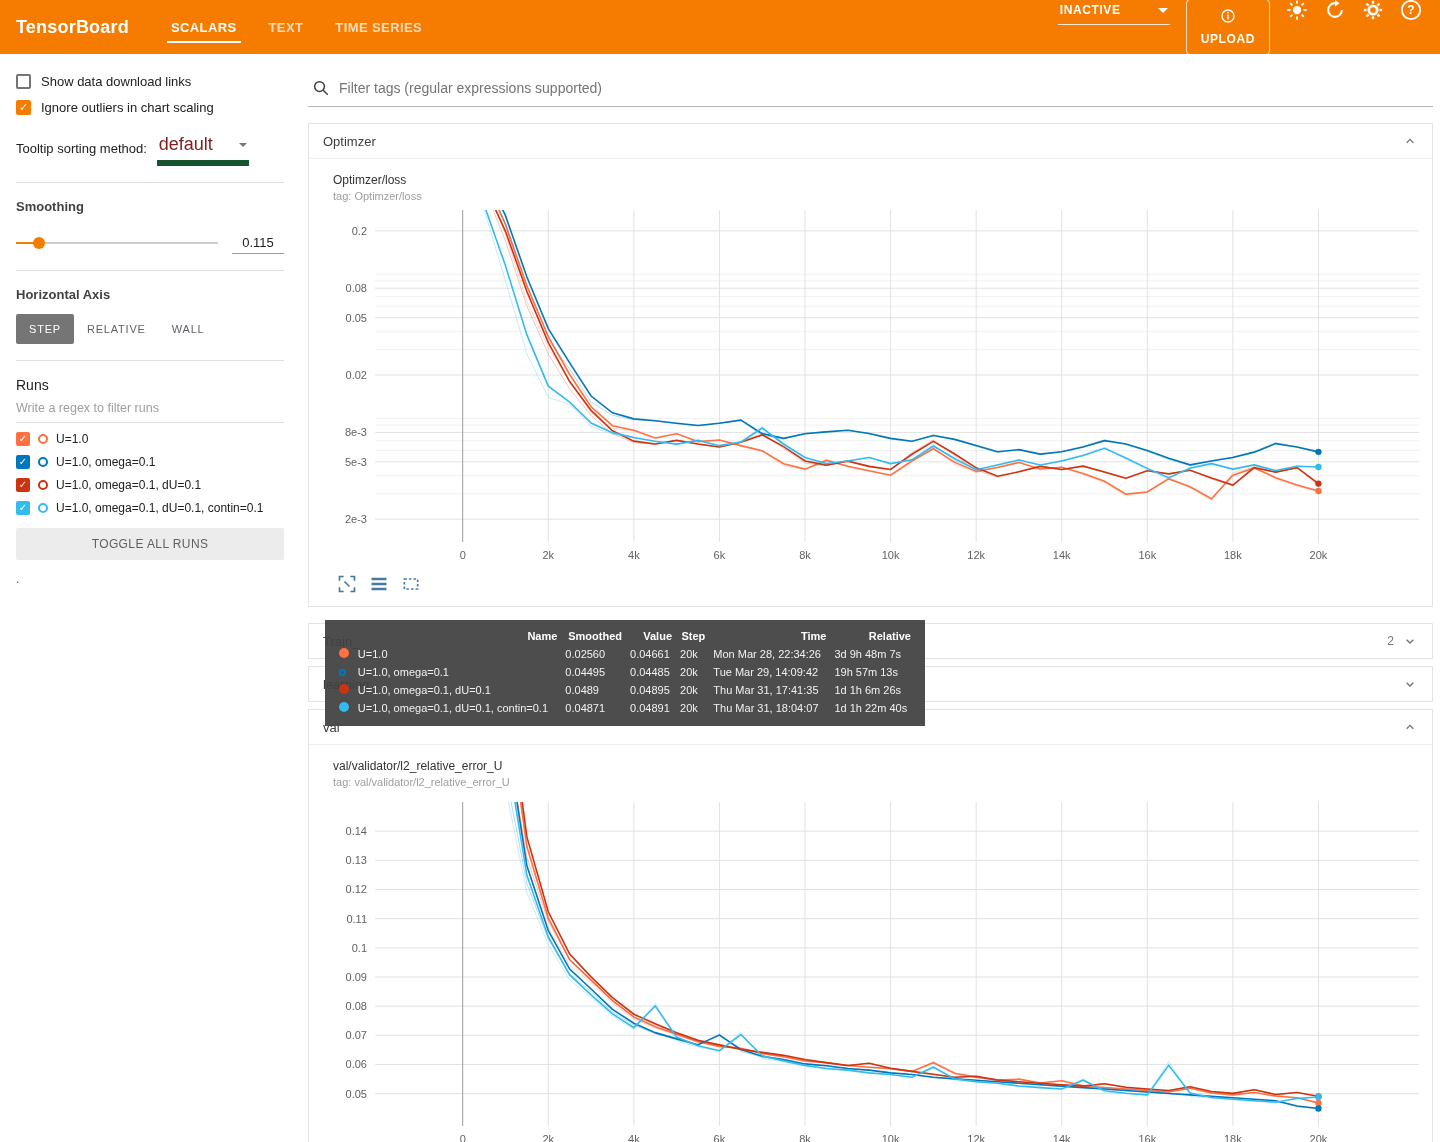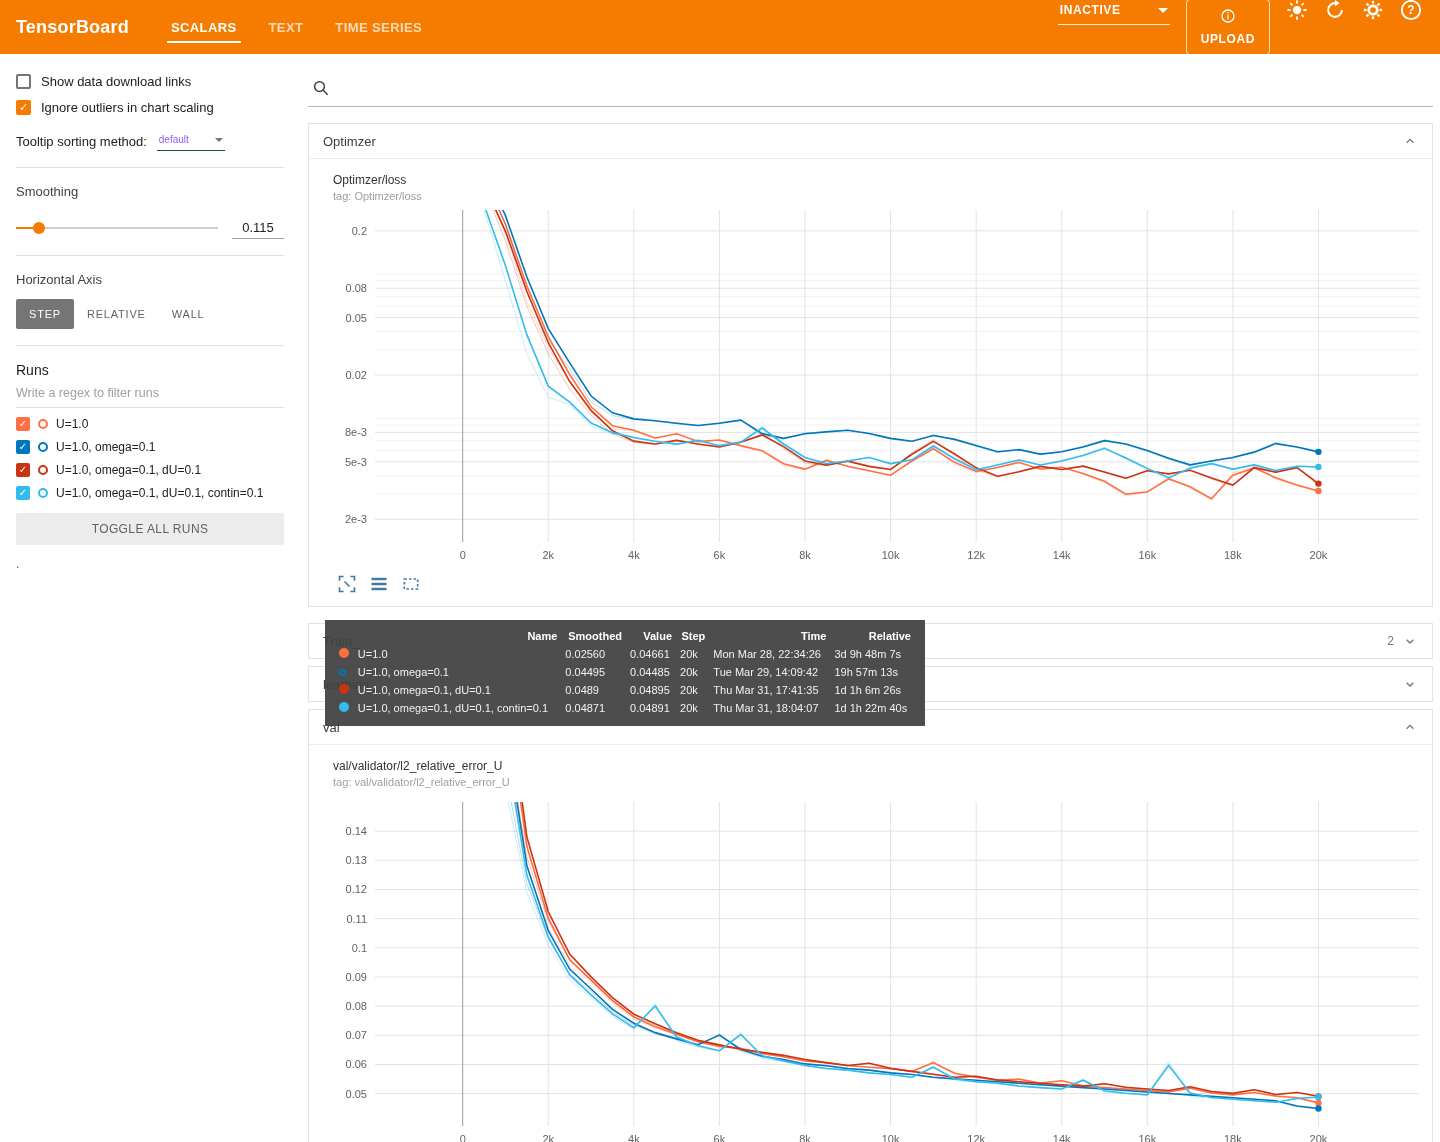--- a/index.html
+++ b/index.html
@@ -29,25 +29,25 @@
 
   
   .sidebar { position:absolute; top:54px; left:0; width:300px; bottom:0; padding:20px 16px 0 16px; font-size:13px; }
   .cb-row { display:flex; align-items:center; gap:10px; margin-bottom:11px; cursor:pointer; }
   .cb { width:15px; height:15px; border:2px solid #757575; border-radius:2px; flex:0 0 auto;
         display:flex; align-items:center; justify-content:center; color:#fff; font-size:11px; line-height:1; }
   .cb .mark { display:none; }
   .cb.checked { border-color:#f57c00; background:#f57c00; }
   .cb.checked .mark { display:block; }
   .sorting-row { display:flex; align-items:center; gap:10px; margin-top:16px; }
-  .select-box { display:flex; align-items:center; gap:26px; border-bottom:1px solid #14532d;
-     padding:3px 2px 5px 2px; font-size:10px; color:#8b5cf6; cursor:pointer; }
+  .select-box { display:flex; align-items:center; gap:26px; border-bottom:6px solid #14532d;
+     padding:3px 2px 5px 2px; font-size:18px; color:#7f1d1d; cursor:pointer; }
   .select-box .caret { width:0; height:0; border-left:4px solid transparent; border-right:4px solid transparent; border-top:4px solid #757575; }
   .divider { border-bottom:1px solid #e0e0e0; margin:16px 0 16px 0; }
-  .section-label { font-size:13px; color:#424242; }
+  .section-label { font-size:13px; color:#424242;font-weight:bold; }
   .slider-row { display:flex; align-items:center; gap:14px; margin-top:18px; }
   .slider { position:relative; flex:1; height:2px; background:#cfcfcf; }
   .slider-fill { position:absolute; left:0; top:0; height:2px; background:#f57c00; }
   .slider-thumb { position:absolute; top:-5px; width:12px; height:12px; border-radius:50%; background:#f57c00; cursor:pointer; }
   .smooth-value { width:52px; border:none; border-bottom:1px solid #9e9e9e; font-size:13px;
      font-family:"Liberation Sans",sans-serif; text-align:center; padding:3px 0; color:#202124; background:transparent; }
   .axis-btns { display:flex; margin-top:12px; }
   .axis-btn { padding:9px 13px; font-size:11px; letter-spacing:.8px; color:#5f6368; background:transparent;
      border:none; font-family:"Liberation Sans",sans-serif; cursor:pointer; border-radius:2px; }
   .axis-btn.active { background:#757575; color:#fff; }
@@ -226,20 +226,21 @@
   <button class="toggle-all">TOGGLE ALL RUNS</button>
   <div class="sidebar-dot">.</div>
 </div>
 
 <div class="main">
   <div class="search-row">
     <svg width="18" height="18" viewBox="0 0 24 24">
       <circle cx="10" cy="10" r="6.5" fill="none" stroke="#424242" stroke-width="2"></circle>
       <line x1="15" y1="15" x2="21" y2="21" stroke="#424242" stroke-width="2"></line>
     </svg>
+    <input class="search-input" placeholder="Filter tags (regular expressions supported)" style="">
   </div>
 
   <div class="card">
     <div class="card-header with-line">
       <span>Optimzer</span>
       <span class="spacer"></span>
       <svg class="chev" viewBox="0 0 24 24">
         <polyline points="7,14.5 12,9.5 17,14.5" fill="none" stroke="#757575" stroke-width="2"></polyline>
       </svg>
     </div>

